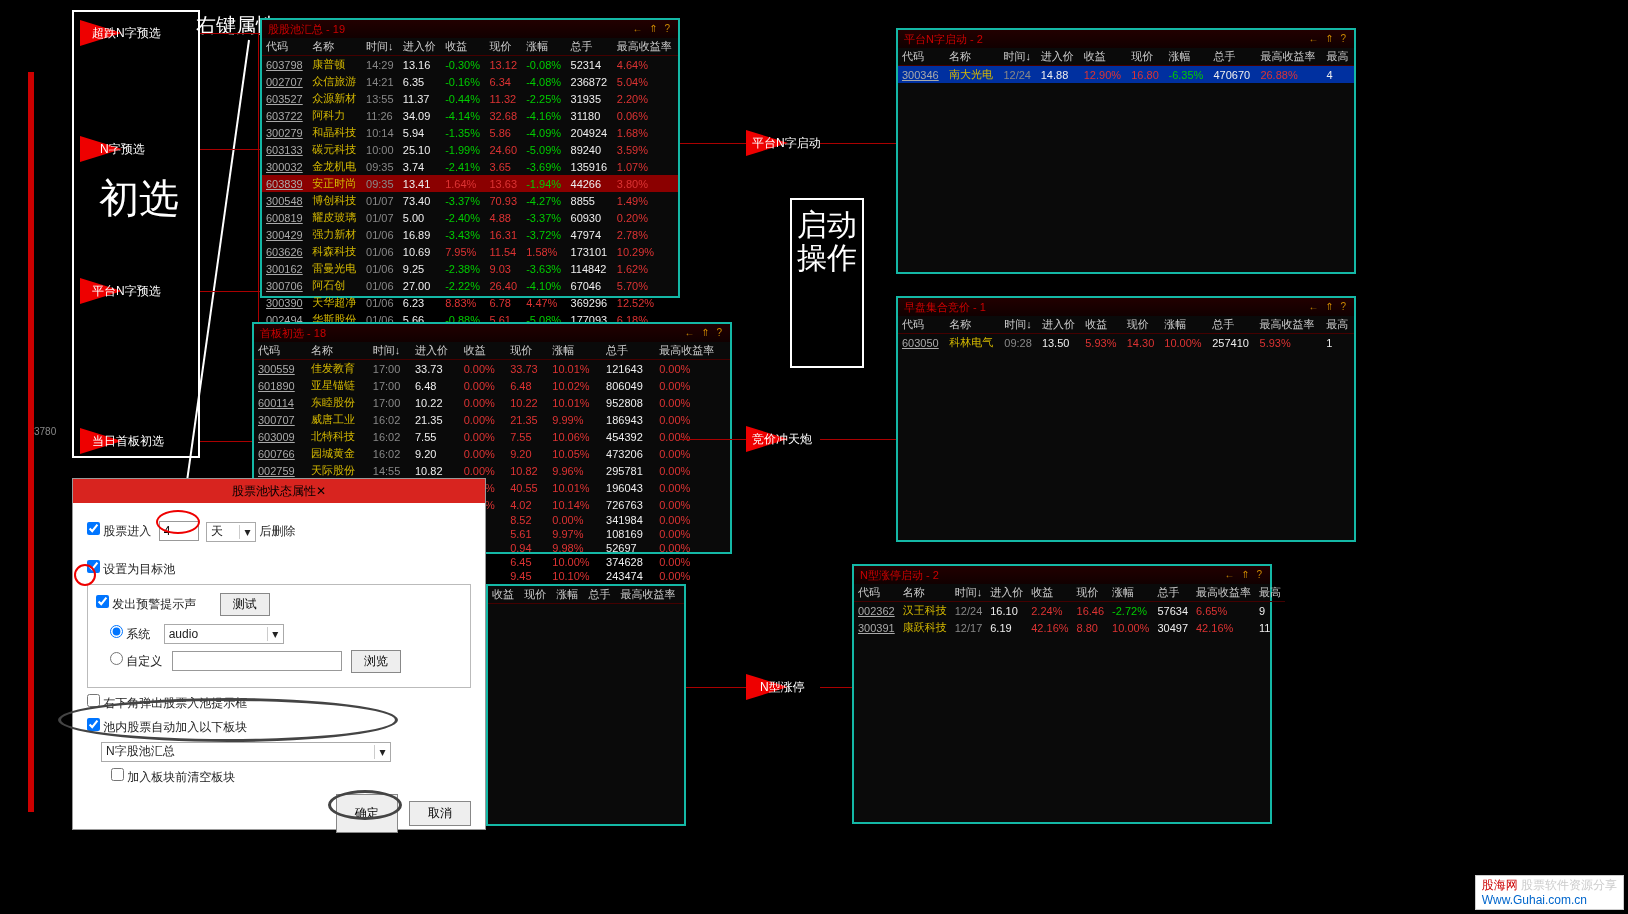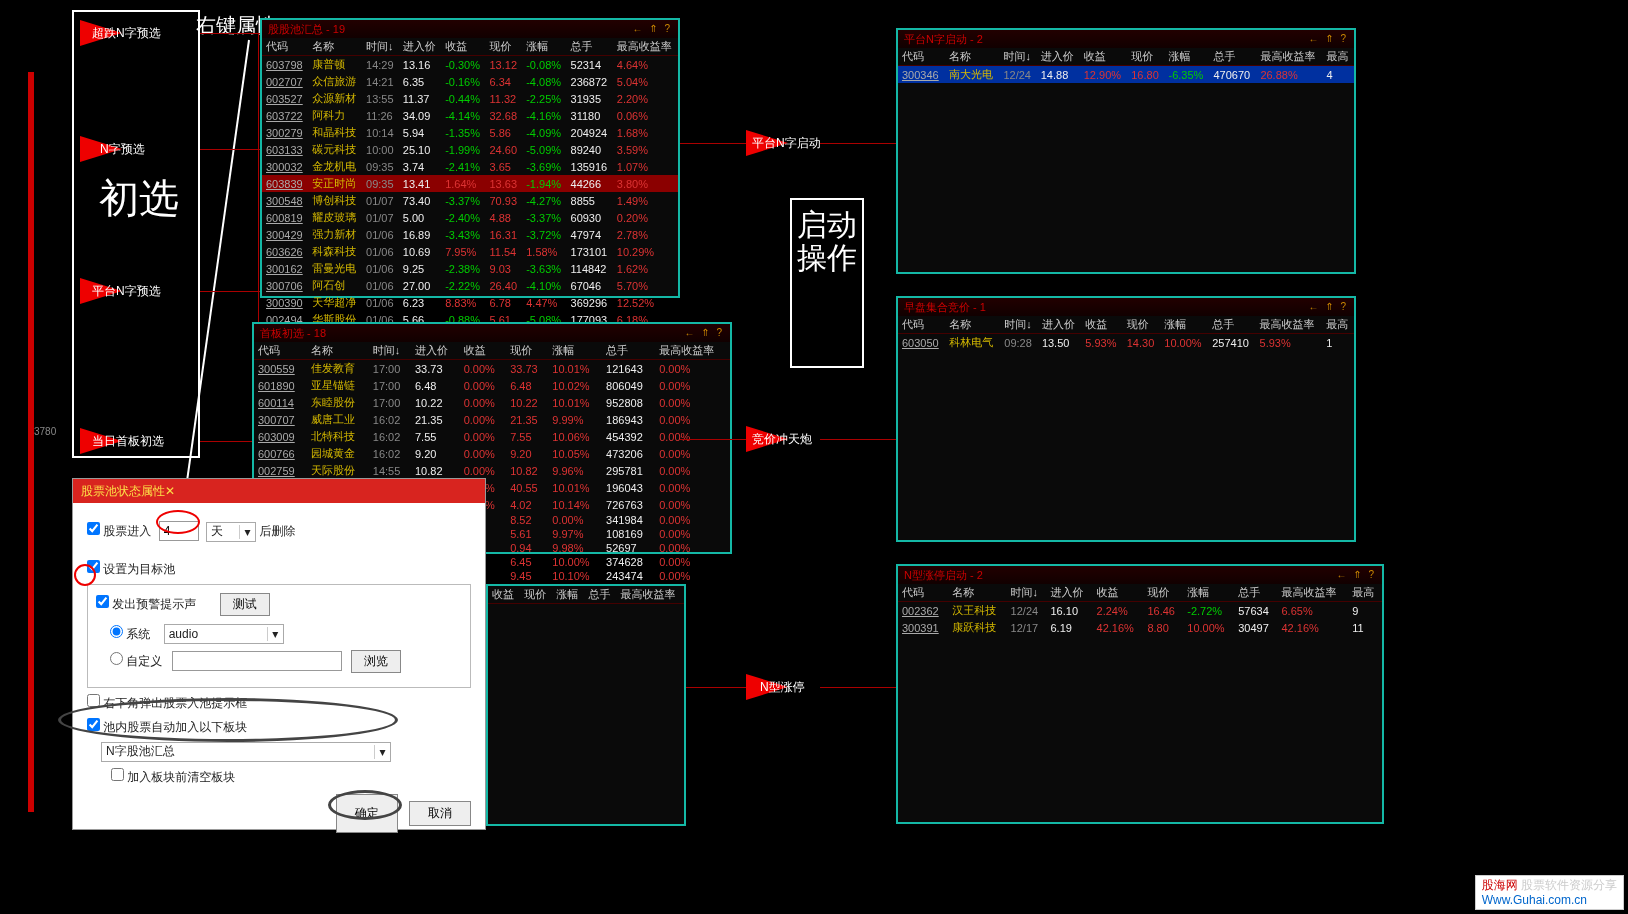--- a/index.html
+++ b/index.html
@@ -29,21 +29,21 @@
 .tbl { width:100%; border-collapse:collapse; font-size:11px; }
 .tbl th { color:#ccc; text-align:left; padding:1px 4px; font-weight:400; border-bottom:1px solid #400; white-space:nowrap; }
 .tbl td { padding:1px 4px; white-space:nowrap; }
 .tbl tr.hl-red { background:#8b0000; }
 .tbl tr.hl-blue { background:#0030a0; }
 .c-code{color:#aaa;text-decoration:underline;} .c-name{color:#d4b800;} .c-time{color:#888;} .c-white{color:#eee;}
 .c-green{color:#0c0;} .c-redd{color:#d33;}
 
 
 .dlg { position:absolute; left:72px; top:478px; width:414px; height:352px; background:#fff; color:#222; font-size:12px; border:1px solid #999; }
-.dlg-title { height:24px; background:#d8241f; color:#fde047; line-height:24px; padding:0 8px; display:flex; justify-content:flex-start; }
+.dlg-title { height:24px; background:#d8241f; color:#000000; line-height:24px; padding:0 8px; display:flex; justify-content:center; }
 .dlg-title .close { cursor:pointer; }
 .dlg-body { padding:10px 14px; }
 .dlg input[type=text]{ border:1px solid #999; height:20px; padding:0 4px; font-size:12px; }
 .dlg .combo { border:1px solid #aaa; height:20px; display:inline-flex; align-items:center; }
 .dlg .combo .arrow{ width:16px; text-align:center; border-left:1px solid #ccc; }
 .dlg .group { border:1px solid #bbb; margin:6px 0; padding:8px; }
 .dlg .btn { border:1px solid #888; background:#eee; padding:2px 12px; font-size:12px; cursor:pointer; }
 .ellipse { position:absolute; border:3px solid #444; border-radius:50%; pointer-events:none; }
 .redcirc { position:absolute; border:2px solid #e00; border-radius:50%; pointer-events:none; }
 
@@ -565,21 +565,21 @@
               <td class="c-redd">14.30</td>
               <td class="c-redd">10.00%</td>
               <td class="c-white">257410</td>
               <td class="c-redd">5.93%</td>
               <td class="c-white">1</td>
             </tr>
           </tbody>
         </table>
       </div>
 </div>
-<div class="pool" id="pool-p6" style="left:896px;top:564px;width:488px;height:260px">
+<div class="pool" id="pool-p6" style="left:852px;top:564px;width:420px;height:260px">
   <div class="pool-title">
         <span>N型涨停启动 - 2</span>
         <span class="icons">← ⇑ ?</span>
       </div>
   <div>
         <table class="tbl">
           <thead>
             <tr>
               <th>代码</th>
               <th>名称</th>

